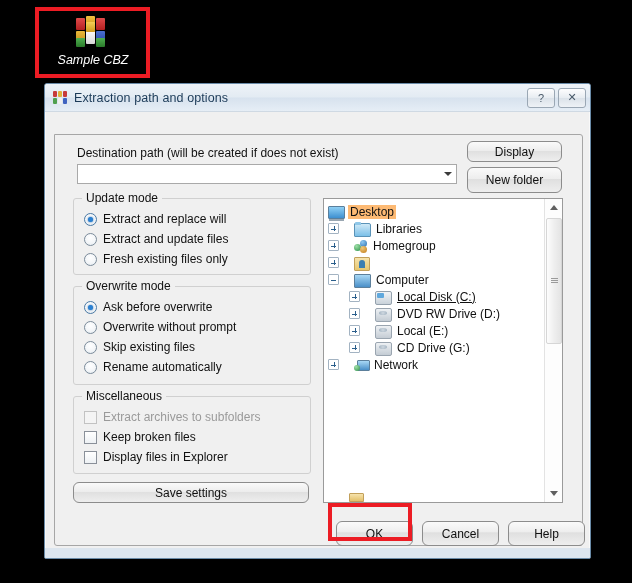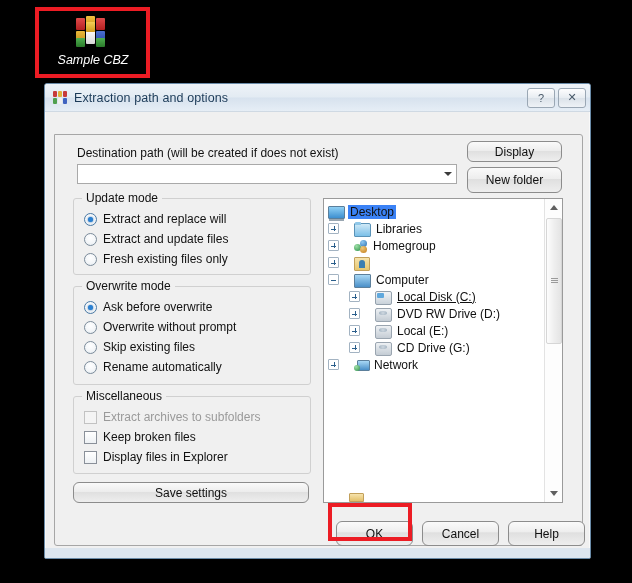--- a/index.html
+++ b/index.html
@@ -89,21 +89,21 @@
     border:1px solid #9a9a9a;box-sizing:border-box;overflow:hidden;}
   #treeinner{position:absolute;left:0;top:0;right:17px;bottom:0;padding:4px 0 0 4px;overflow:hidden;}
   .trow{height:17px;display:flex;align-items:center;font-size:12px;color:#111;white-space:nowrap;position:relative;}
   .exp{width:11px;height:11px;box-sizing:border-box;border:1px solid #a3b3c2;background:#fff;
     margin-right:2px;flex:none;position:relative;border-radius:1px;}
   .exp::before{content:"";position:absolute;left:2px;top:4.5px;width:5px;height:1px;background:#2b5f8c;}
   .exp.plus::after{content:"";position:absolute;left:4.5px;top:2px;width:1px;height:5px;background:#2b5f8c;}
   .dots{width:11px;height:11px;flex:none;margin-right:2px;}
   .tico{width:16px;height:15px;margin-right:3px;flex:none;position:relative;}
   .tlabel{padding:0 2px;}
-  .trow.sel .tlabel{background:#3b82f6;}
+  .trow.sel .tlabel{background:#fdba74;}
 
   
   .ic-monitor{background:linear-gradient(to bottom,#8fd0f5,#3d8fd0);border:1px solid #5a7f9c;border-radius:1px;
     width:15px;height:11px;margin-top:2px;box-shadow:0 3px 0 -1px #9aa7b2;}
   .ic-folder-lib{width:15px;height:12px;margin-top:2px;background:linear-gradient(to bottom,#cfe9f7,#7cc0e8);
     border:1px solid #5a93b8;border-radius:1px 2px 1px 1px;position:relative;}
   .ic-folder-lib::before{content:"";position:absolute;left:0;top:-2px;width:6px;height:3px;background:#8fc7e8;border-radius:1px 1px 0 0;}
   .ic-home{width:14px;height:13px;margin-top:1px;position:relative;}
   .ic-home i{position:absolute;border-radius:50%;}
   .ic-user{width:14px;height:12px;margin-top:2px;background:linear-gradient(to bottom,#f6e3ac,#e8c870);

